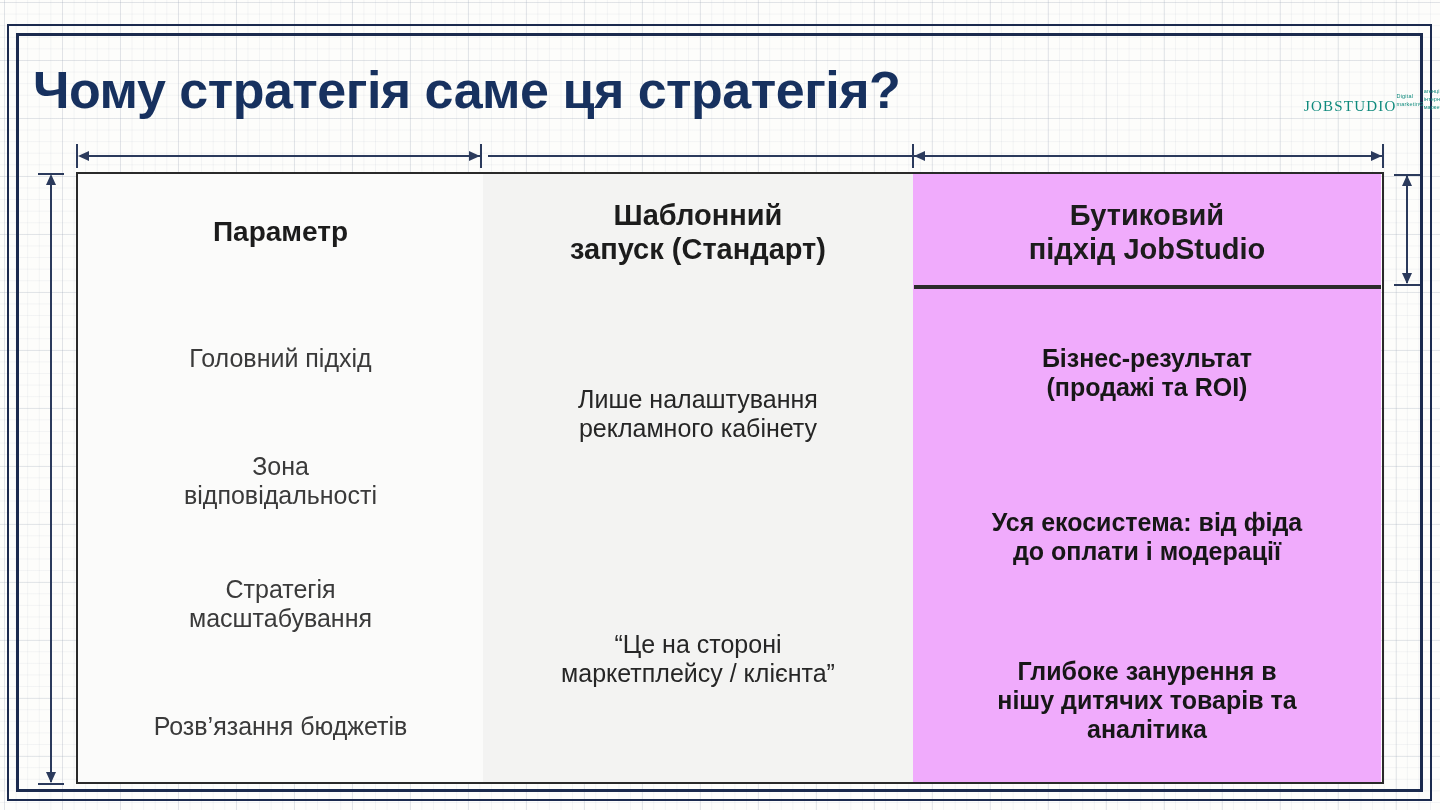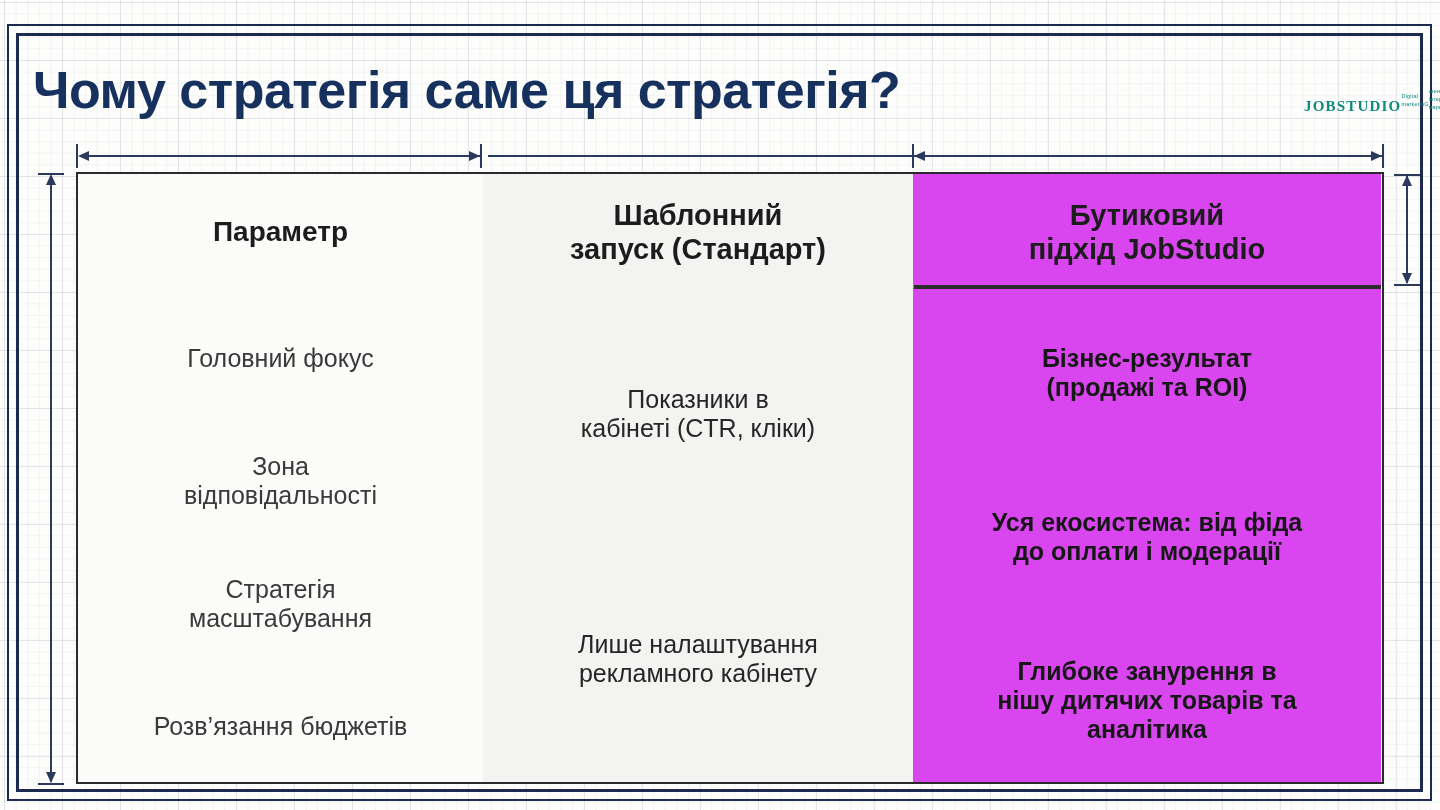--- a/index.html
+++ b/index.html
@@ -36,21 +36,21 @@
     letter-spacing:-.5px; white-space:nowrap;
   }
 
   
   #logo{
     position:absolute; left:1304px; top:46px; width:110px; height:108px;
     display:flex; flex-direction:row; align-items:center;
   }
   #logo svg{ display:block; }
   .logo-name{ font-size:15px; letter-spacing:1.2px; color:#0f8a7d;
-    font-family:"Liberation Serif", serif; line-height:1; margin-top:13px;font-weight:bold;}
+    font-family:"Liberation Serif", serif; line-height:1; margin-top:13px;}
   .logo-sub1{ font-size:5.5px; color:#0f8a7d; letter-spacing:.2px; line-height:1.5;}
   .logo-sub2{ font-size:5.5px; color:#0f8a7d; letter-spacing:.1px; line-height:1.4;}
 
   
   .dim-line{ position:absolute; background:#2b3a5c; }
   .dim-h{ height:1.5px; }
   .dim-v{ width:1.5px; }
   .dim-tick{ position:absolute; width:1.5px; background:#2b3a5c; }
   .dim-tick-h{ position:absolute; height:1.5px; background:#2b3a5c; }
   .arrow{ position:absolute; width:0; height:0; }
@@ -61,21 +61,21 @@
 
   
   #table{
     position:absolute; left:76px; top:172px; width:1308px; height:612px;
     border:2.5px solid #2a2a2a;
     display:flex;
   }
   .col{ height:100%; display:flex; flex-direction:column; }
   .col-param{ width:405px; background:#fbfbfa;gap:12px; }
   .col-std  { width:430px; background:#f3f3f2; }
-  .col-jobs { width:468px; background:#d946ef; }
+  .col-jobs { width:468px; background:#f0abfc; }
 
   .cell{
     display:flex; align-items:center; justify-content:center;
     text-align:center; padding:4px 14px; line-height:1.16;
   }
   .hdr{ height:117px; font-weight:bold; color:#1c1c1c; }
   .hdr-param{ font-size:28px; }
   .hdr-std  { font-size:29px; }
   .hdr-jobs { font-size:29px; }
 
@@ -157,30 +157,30 @@
   <div class="dim-tick-h" style="left:1394px; top:284px; width:26px;"></div>
   <div class="dim-line dim-v" style="left:1406px; top:176px; height:107px;"></div>
   <div class="arrow arr-up" style="left:1402px; top:175px;"></div>
   <div class="arrow arr-down" style="left:1402px; top:273px;"></div>
 </div>
 
 <div id="table">
 
   <div class="col col-param">
     <div class="cell hdr hdr-param">Параметр</div>
-    <div class="cell row">Головний фокус</div>
+    <div class="cell row">Головний підхід</div>
     <div class="cell row">Зона<br>відповідальності</div>
     <div class="cell row">Стратегія<br>масштабування</div>
     <div class="cell row">Розв’язання бюджетів</div>
   </div>
 
   <div class="col col-std">
     <div class="cell hdr hdr-std">Шаблонний<br>запуск (Стандарт)</div>
-    <div class="cell row">Показники в<br>кабінеті (CTR, кліки)</div>
     <div class="cell row">Лише налаштування<br>рекламного кабінету</div>
+    <div class="cell row">“Це на стороні<br>маркетплейсу / клієнта”</div>
   </div>
 
   <div class="col col-jobs">
     <div class="cell hdr hdr-jobs">Бутиковий<br>підхід JobStudio</div>
     <div class="cell row">Бізнес-результат<br>(продажі та ROI)</div>
     <div class="cell row">Уся екосистема: від фіда<br>до оплати і модерації</div>
     <div class="cell row">Глибоке занурення в<br>нішу дитячих товарів та<br>аналітика</div>
   </div>
 </div>
 

